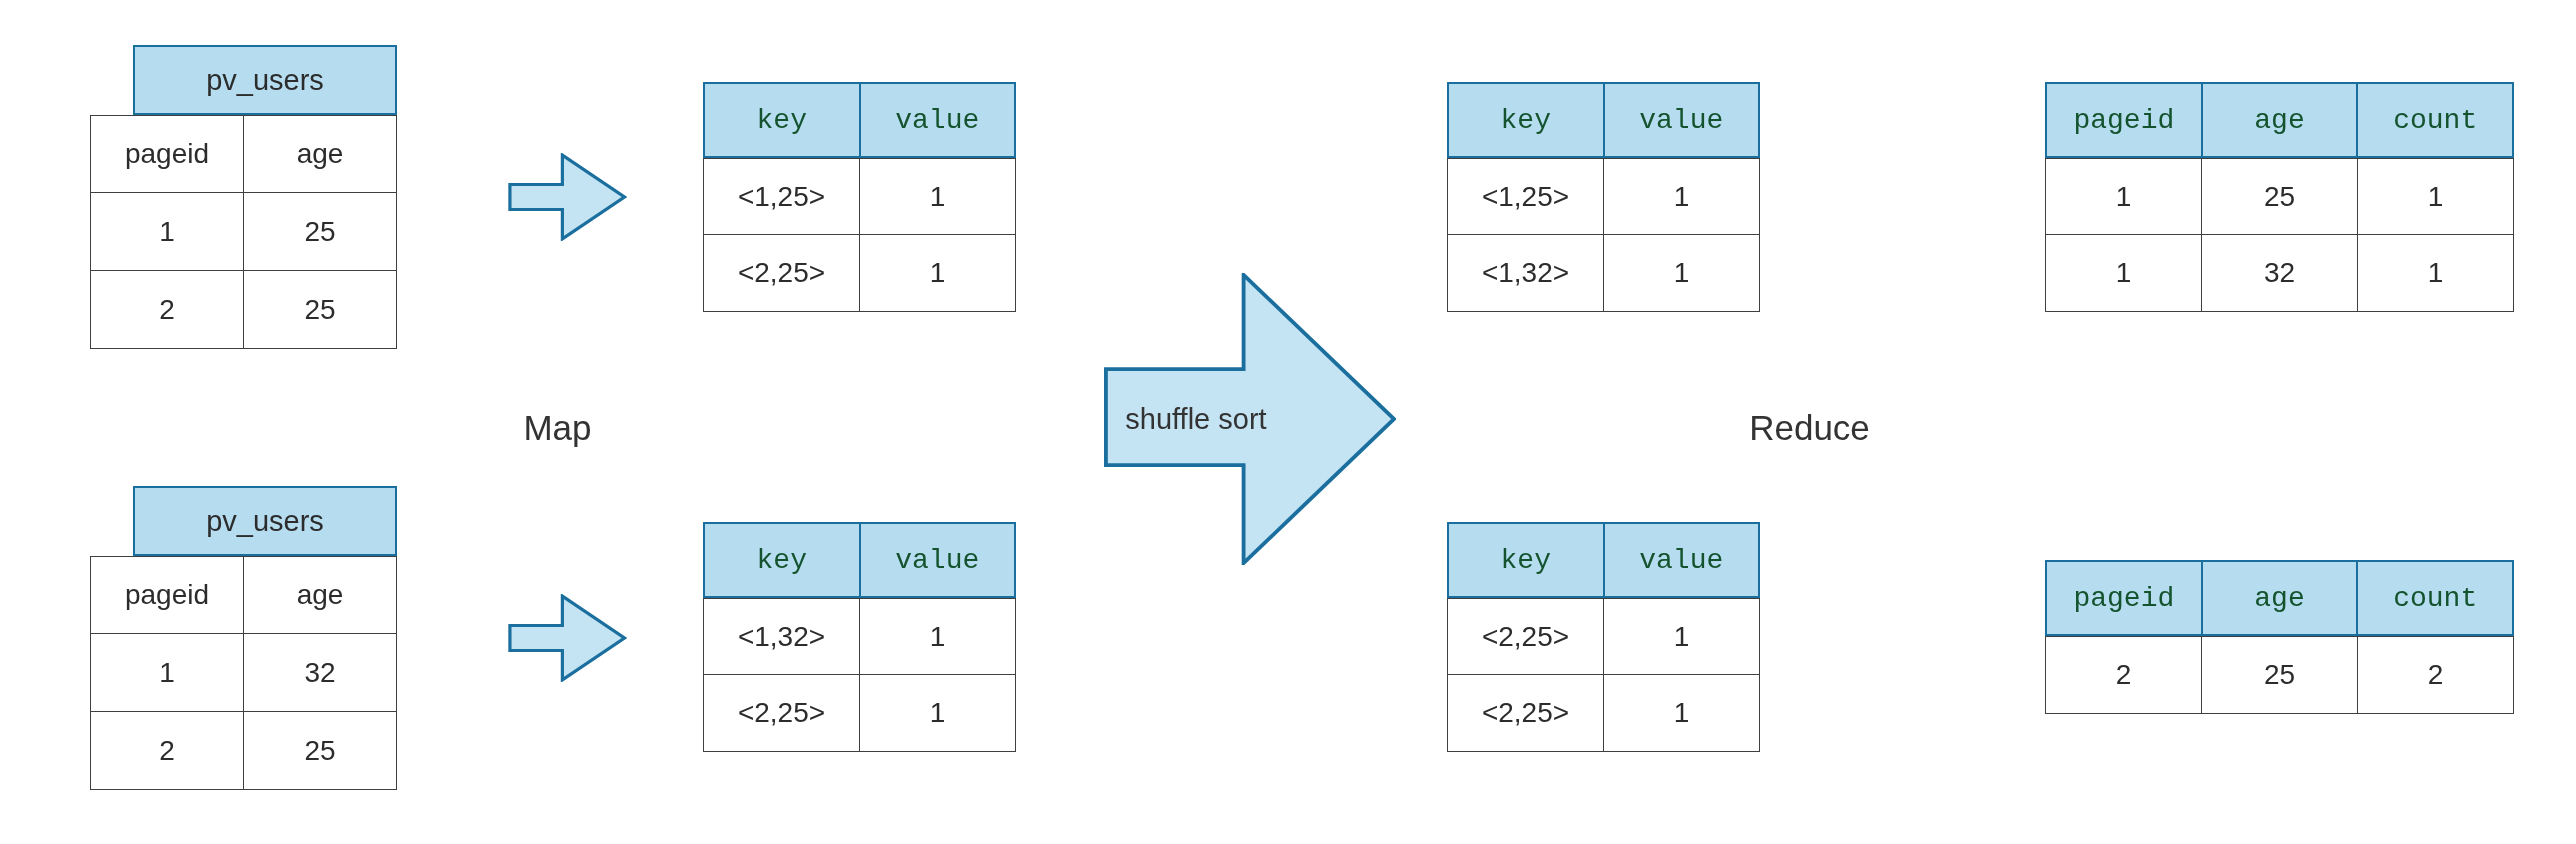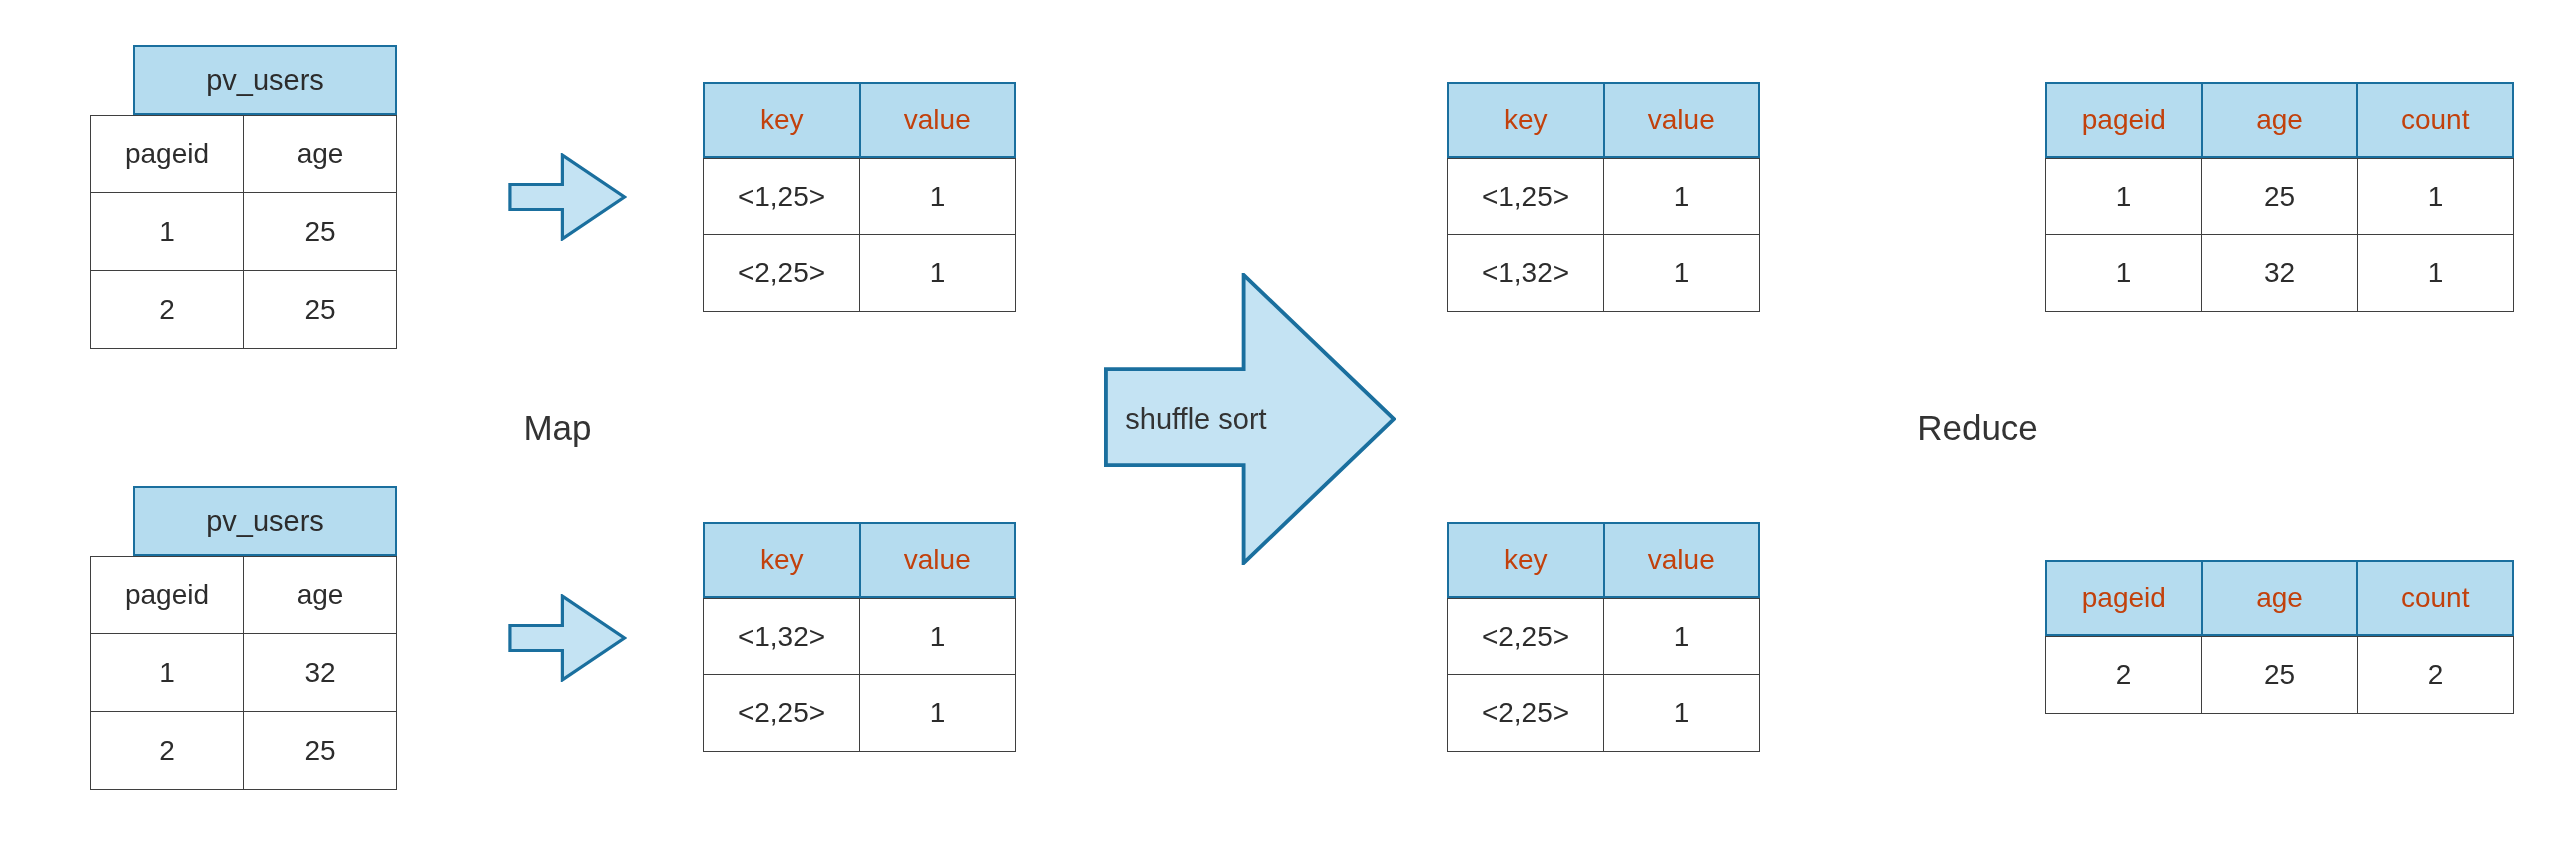--- a/index.html
+++ b/index.html
@@ -29,21 +29,22 @@
   .row{display:flex;}
   .cell{
     flex:1;box-sizing:border-box;
     display:flex;align-items:center;justify-content:center;
     font-size:28px;color:var(--text);
     background:#ffffff;
   }
   .hrow .cell{
     background:var(--blue-fill);
     border:2.6px solid var(--blue-border);
-    color:#c2410c;
+    color:#14532d;
+    font-family:Liberation Mono, monospace;
   }
   .hrow .cell + .cell{border-left:none;}
   .brow .cell{border:1.9px solid var(--dark-border);}
   .brow .cell + .cell{border-left:none;}
   .brow + .brow .cell{border-top:none;}
   .label{
     position:absolute;
     font-size:35px;color:#333333;
     text-align:center;
     white-space:nowrap;
@@ -161,21 +162,21 @@
     <div class="row brow" style="height:77px;">
       <div class="cell">&lt;2,25&gt;</div>
       <div class="cell">1</div>
     </div>
     <div class="row brow" style="height:77px;">
       <div class="cell">&lt;2,25&gt;</div>
       <div class="cell">1</div>
     </div>
   </div>
 
-  <div class="label" style="left:1904px;top:408px;width:147px;">Reduce</div>
+  <div class="label" style="left:1736px;top:408px;width:147px;">Reduce</div>
 
   <div class="tbl" style="left:2045px;top:82px;width:469px;">
     <div class="row hrow" style="height:76px;">
       <div class="cell">pageid</div>
       <div class="cell">age</div>
       <div class="cell">count</div>
     </div>
     <div class="row brow" style="height:77px;">
       <div class="cell">1</div>
       <div class="cell">25</div>

